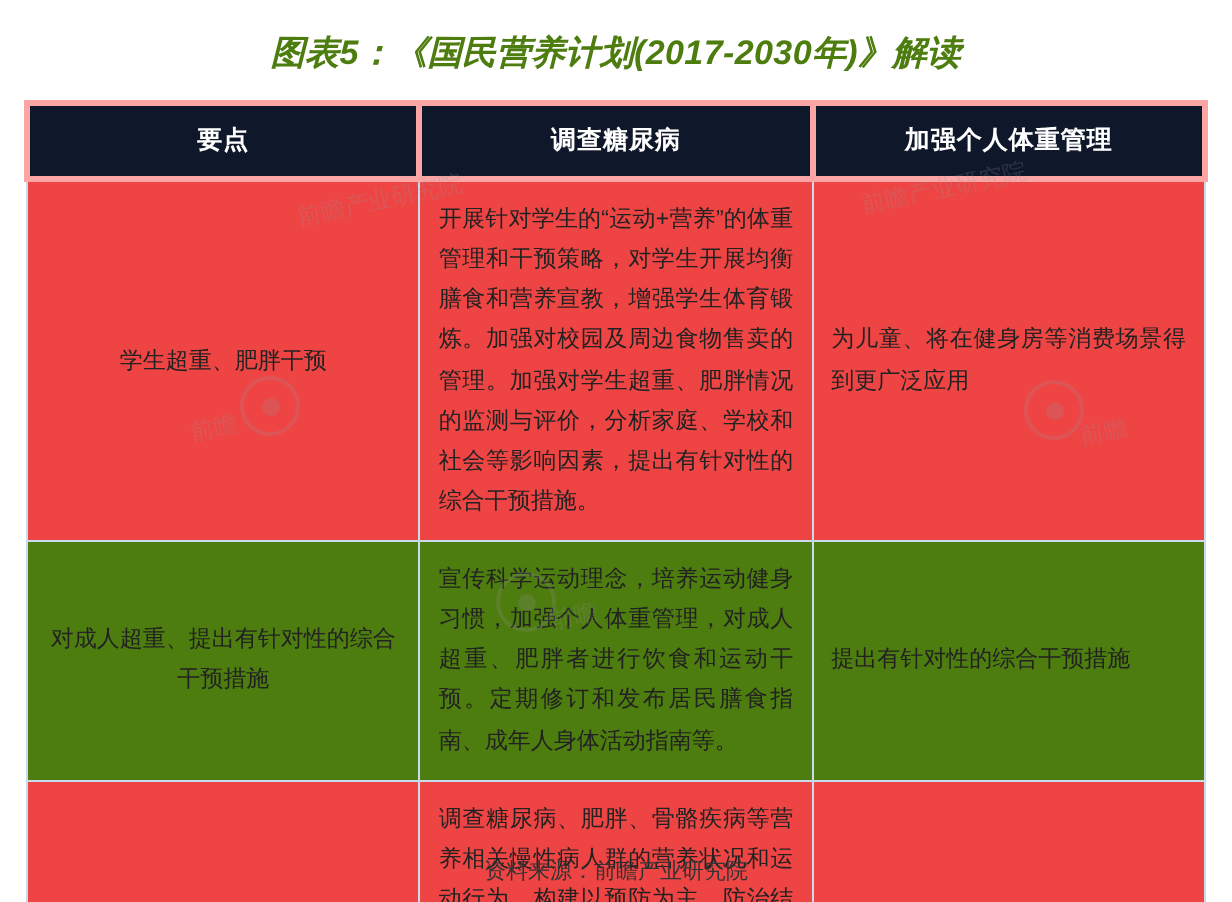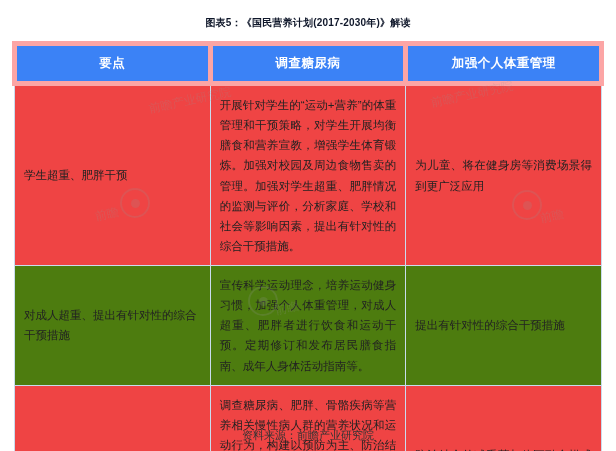--- a/index.html
+++ b/index.html
@@ -16,52 +16,54 @@
   }
   .page {
     position: relative;
     width: 616px;
     height: 451px;
     box-sizing: border-box;
     padding: 10px 12px 0 12px;
   }
   .title {
     text-align: center;
-    font-size: 10px;
+    font-size: 17px;
     font-weight: bold;
-    color: #0f172a;
+    color: #4d7c0f;
     letter-spacing: 0.2px;
     margin: 6px 0 12px 0;
     line-height: 1.3;
+    font-style: italic;
   }
   table.main {
     width: 592px;
     border-collapse: collapse;
     table-layout: fixed;
     margin: 0 auto;
   }
   table.main th {
-    background: #3b82f6;
+    background: #0f172a;
     color: #ffffff;
     font-size: 12.5px;
     font-weight: bold;
     text-align: center;
     padding: 9px 18px;
-    border: 5px solid #fca5a5;
+    border: 3px solid #fca5a5;
     letter-spacing: 0.5px;
   }
   table.main td {
     border: 1px solid #c9dcee;
     font-size: 11.5px;
     line-height: 1.75;
     color: #222;
     vertical-align: middle;
     padding: 9px 9px;
   }
   td.c-point {
+    text-align: center;
     width: 108px;
     color: #1f1f1f;
   }
   td.c-detail {
     text-align: justify;
     text-justify: inter-ideograph;
   }
   td.c-impact {
     width: 142px;
     text-align: justify;

